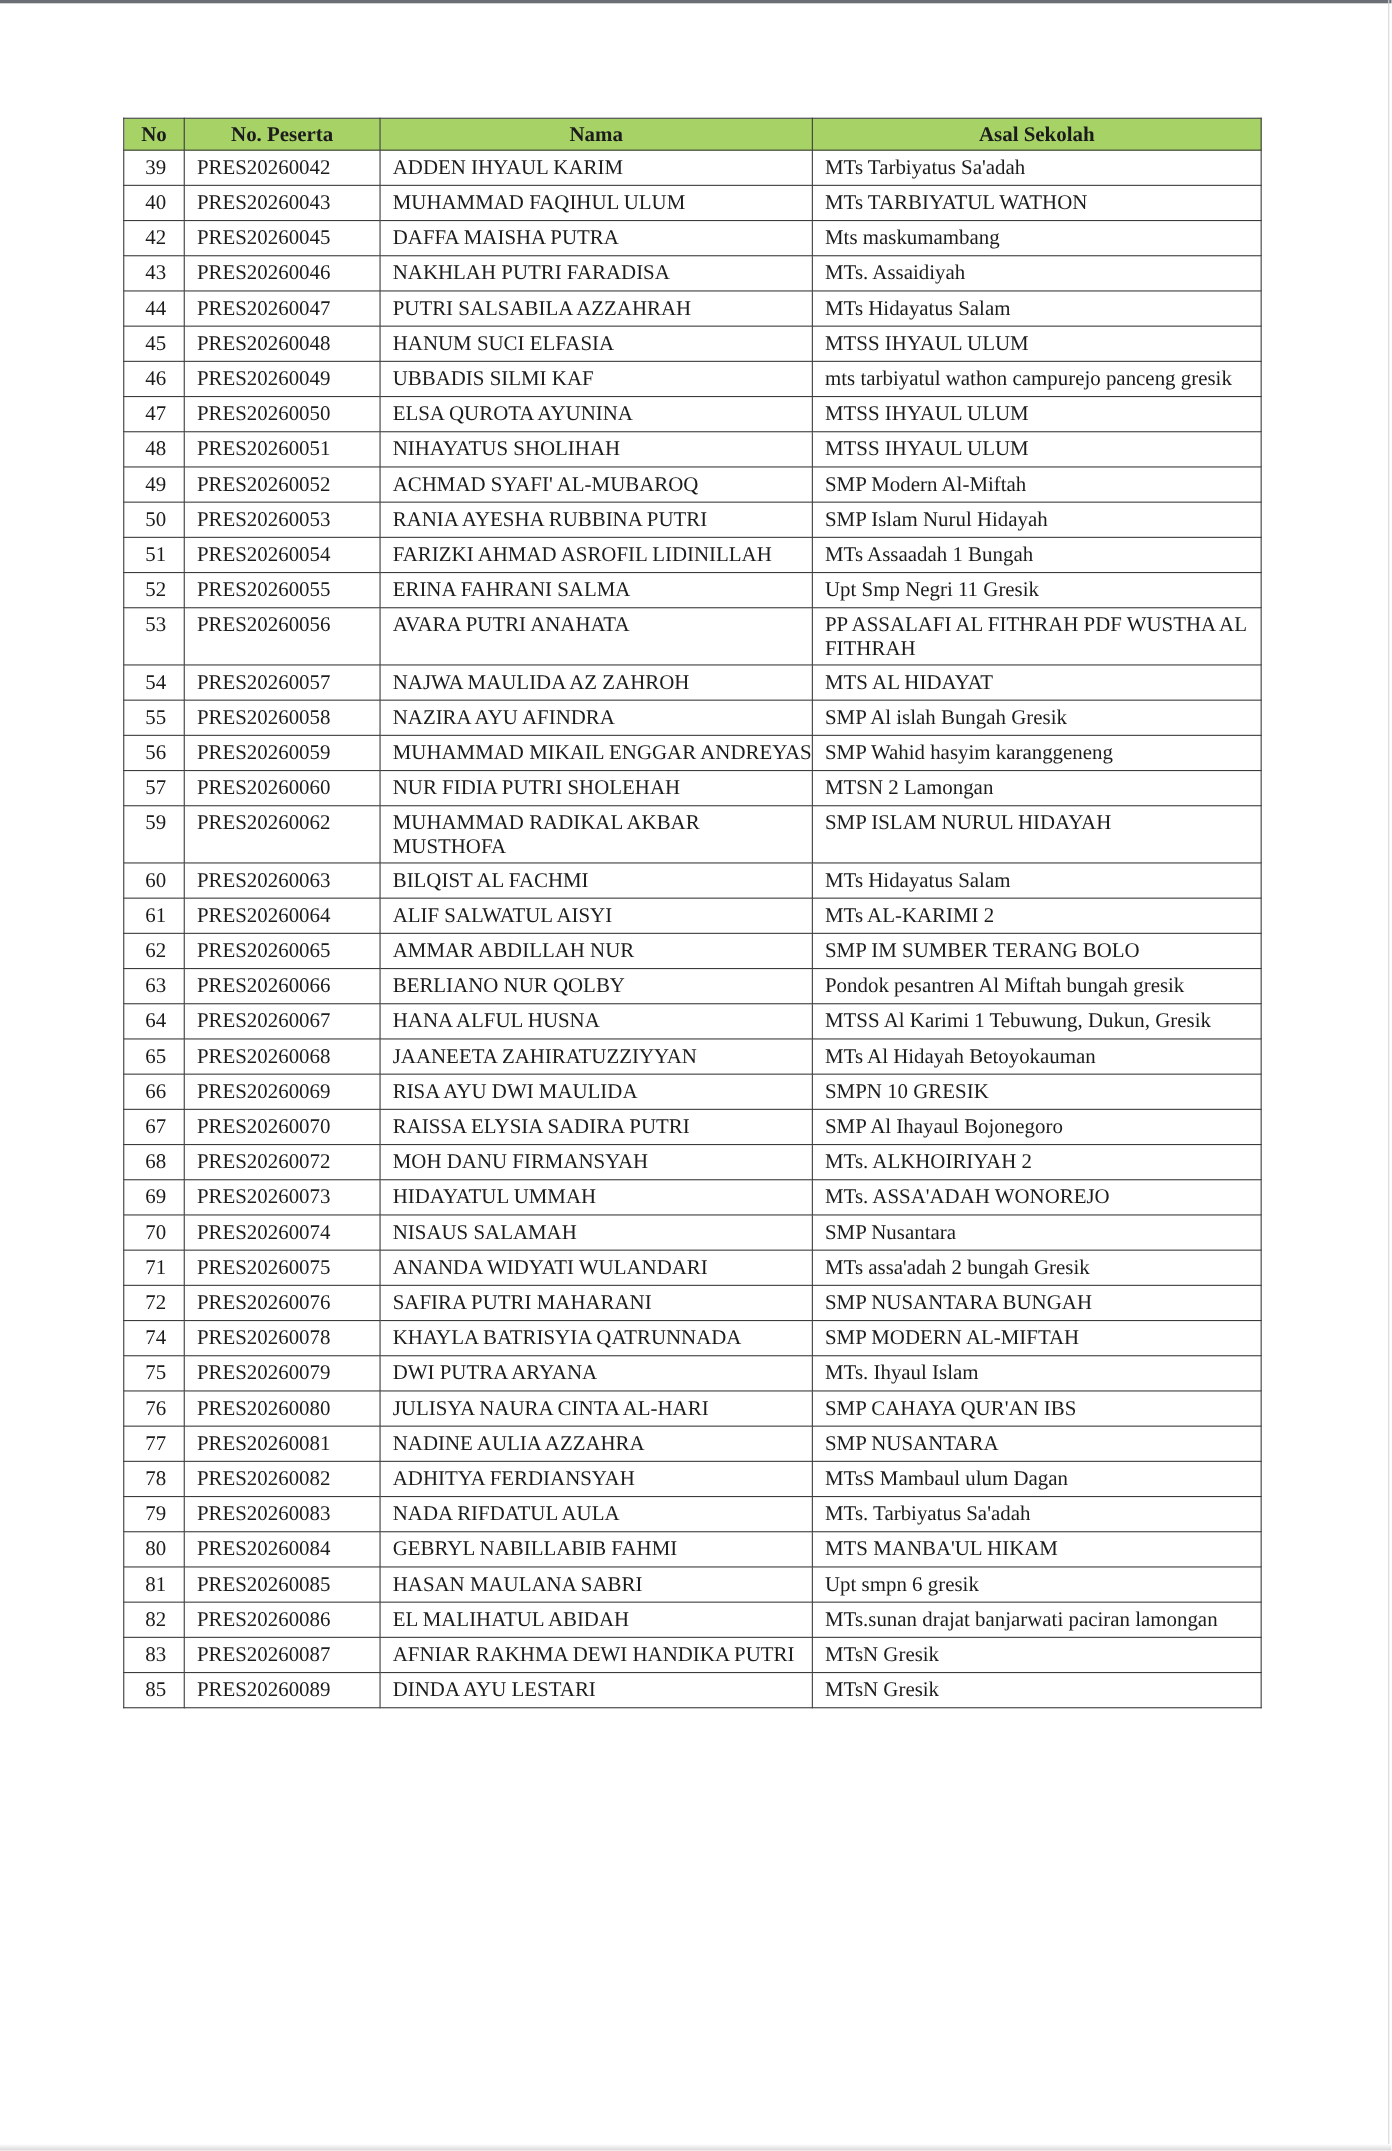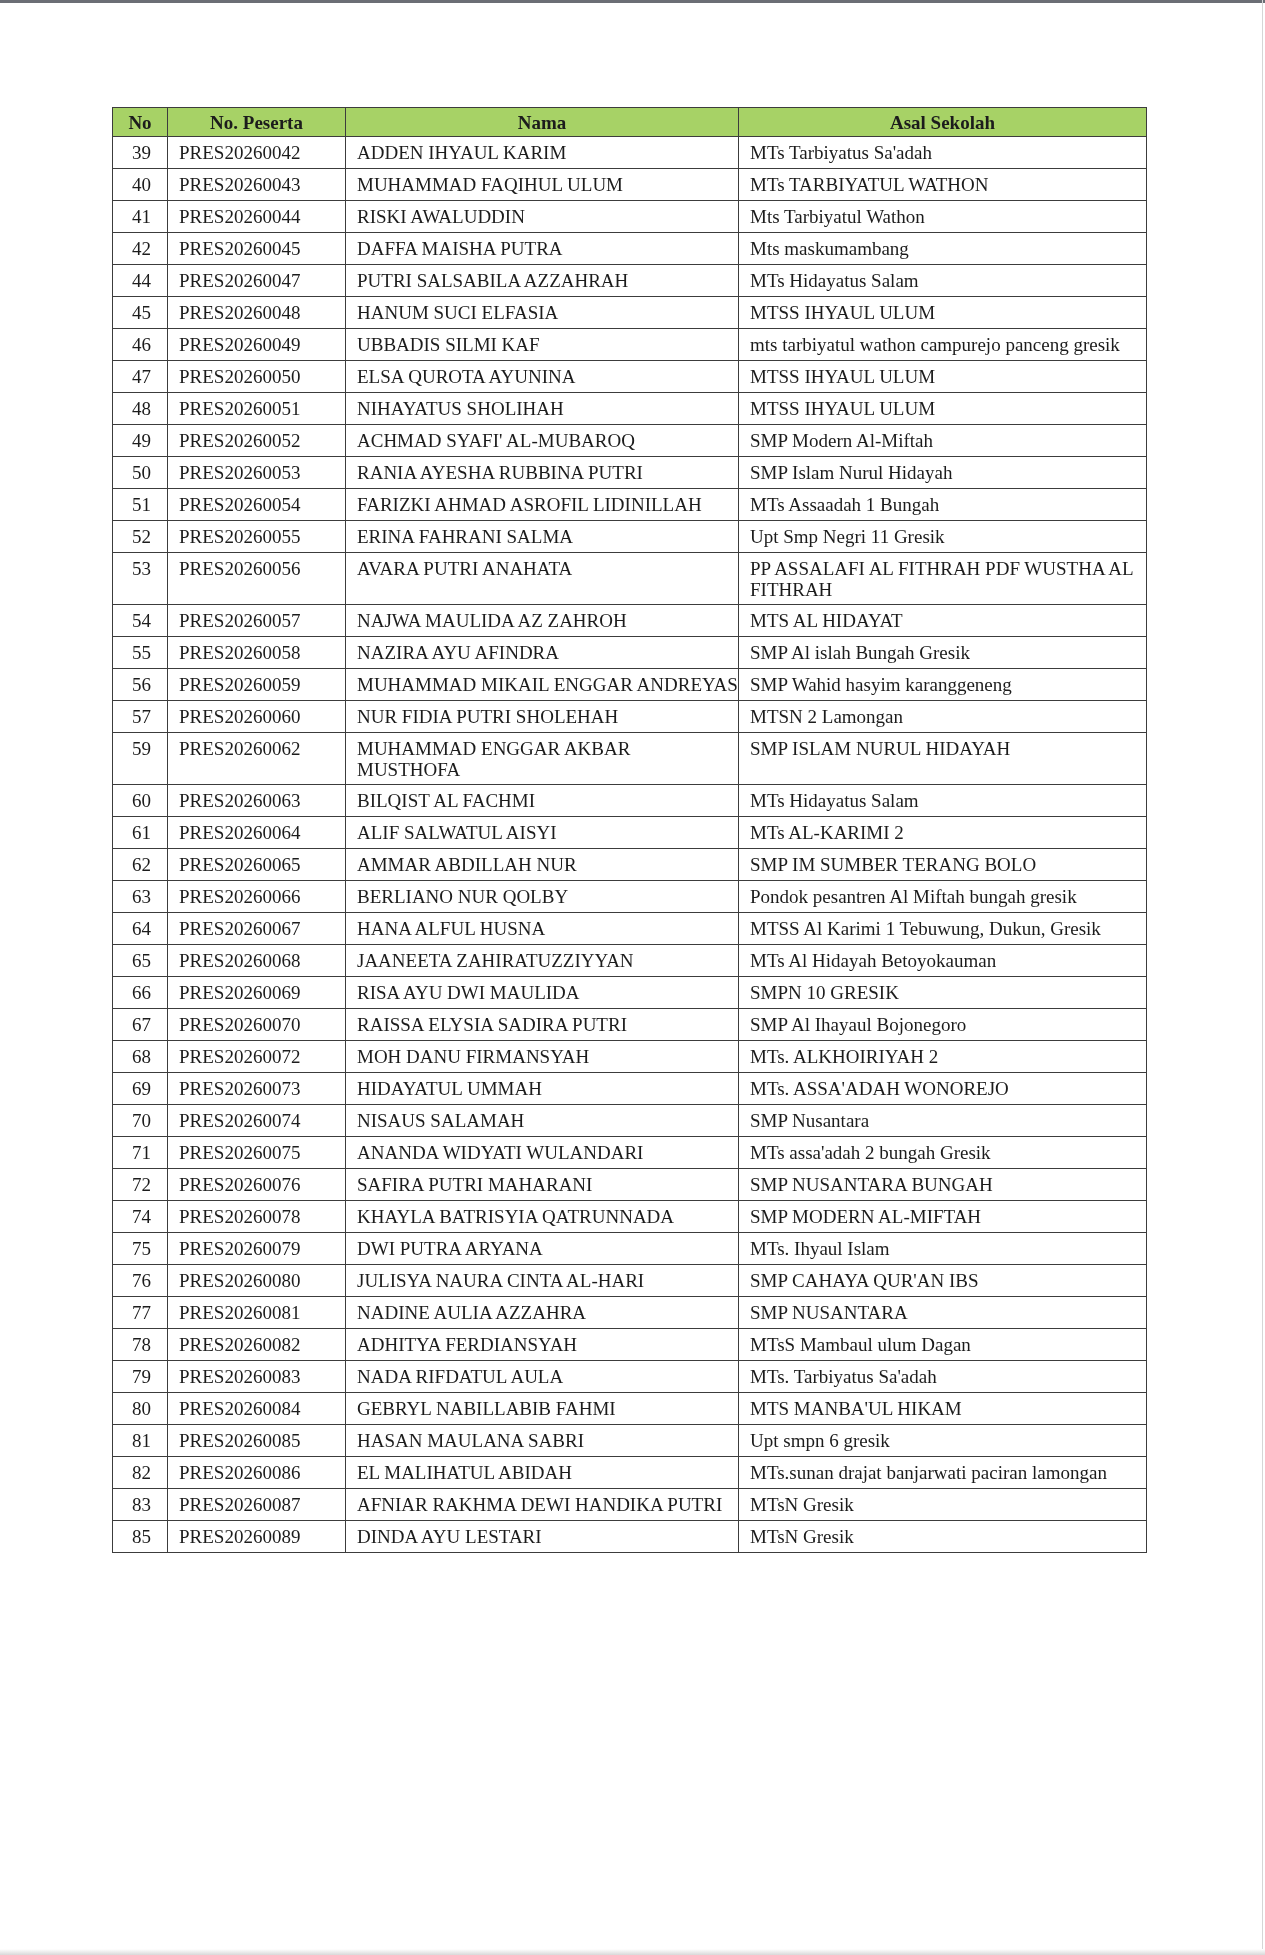--- a/index.html
+++ b/index.html
@@ -54,32 +54,32 @@
         <td>ADDEN IHYAUL KARIM</td>
         <td>MTs Tarbiyatus Sa'adah</td>
       </tr>
       <tr>
         <td class="col-no">40</td>
         <td>PRES20260043</td>
         <td>MUHAMMAD FAQIHUL ULUM</td>
         <td>MTs TARBIYATUL WATHON</td>
       </tr>
       <tr>
-        <td class="col-no">41</td>
-        <td>PRES20260044</td>
-        <td>RISKI AWALUDDIN</td>
-        <td>Mts Tarbiyatul Wathon</td>
-      </tr>
-      <tr>
         <td class="col-no">42</td>
         <td>PRES20260045</td>
         <td>DAFFA MAISHA PUTRA</td>
         <td>Mts maskumambang</td>
       </tr>
       <tr>
+        <td class="col-no">43</td>
+        <td>PRES20260046</td>
+        <td>NAKHLAH PUTRI FARADISA</td>
+        <td>MTs. Assaidiyah</td>
+      </tr>
+      <tr>
         <td class="col-no">44</td>
         <td>PRES20260047</td>
         <td>PUTRI SALSABILA AZZAHRAH</td>
         <td>MTs Hidayatus Salam</td>
       </tr>
       <tr>
         <td class="col-no">45</td>
         <td>PRES20260048</td>
         <td>HANUM SUCI ELFASIA</td>
         <td>MTSS IHYAUL ULUM</td>
@@ -152,21 +152,21 @@
       </tr>
       <tr>
         <td class="col-no">57</td>
         <td>PRES20260060</td>
         <td>NUR FIDIA PUTRI SHOLEHAH</td>
         <td>MTSN 2 Lamongan</td>
       </tr>
       <tr>
         <td class="col-no">59</td>
         <td>PRES20260062</td>
-        <td>MUHAMMAD ENGGAR AKBAR MUSTHOFA</td>
+        <td>MUHAMMAD RADIKAL AKBAR MUSTHOFA</td>
         <td>SMP ISLAM NURUL HIDAYAH</td>
       </tr>
       <tr>
         <td class="col-no">60</td>
         <td>PRES20260063</td>
         <td>BILQIST AL FACHMI</td>
         <td>MTs Hidayatus Salam</td>
       </tr>
       <tr>
         <td class="col-no">61</td>

